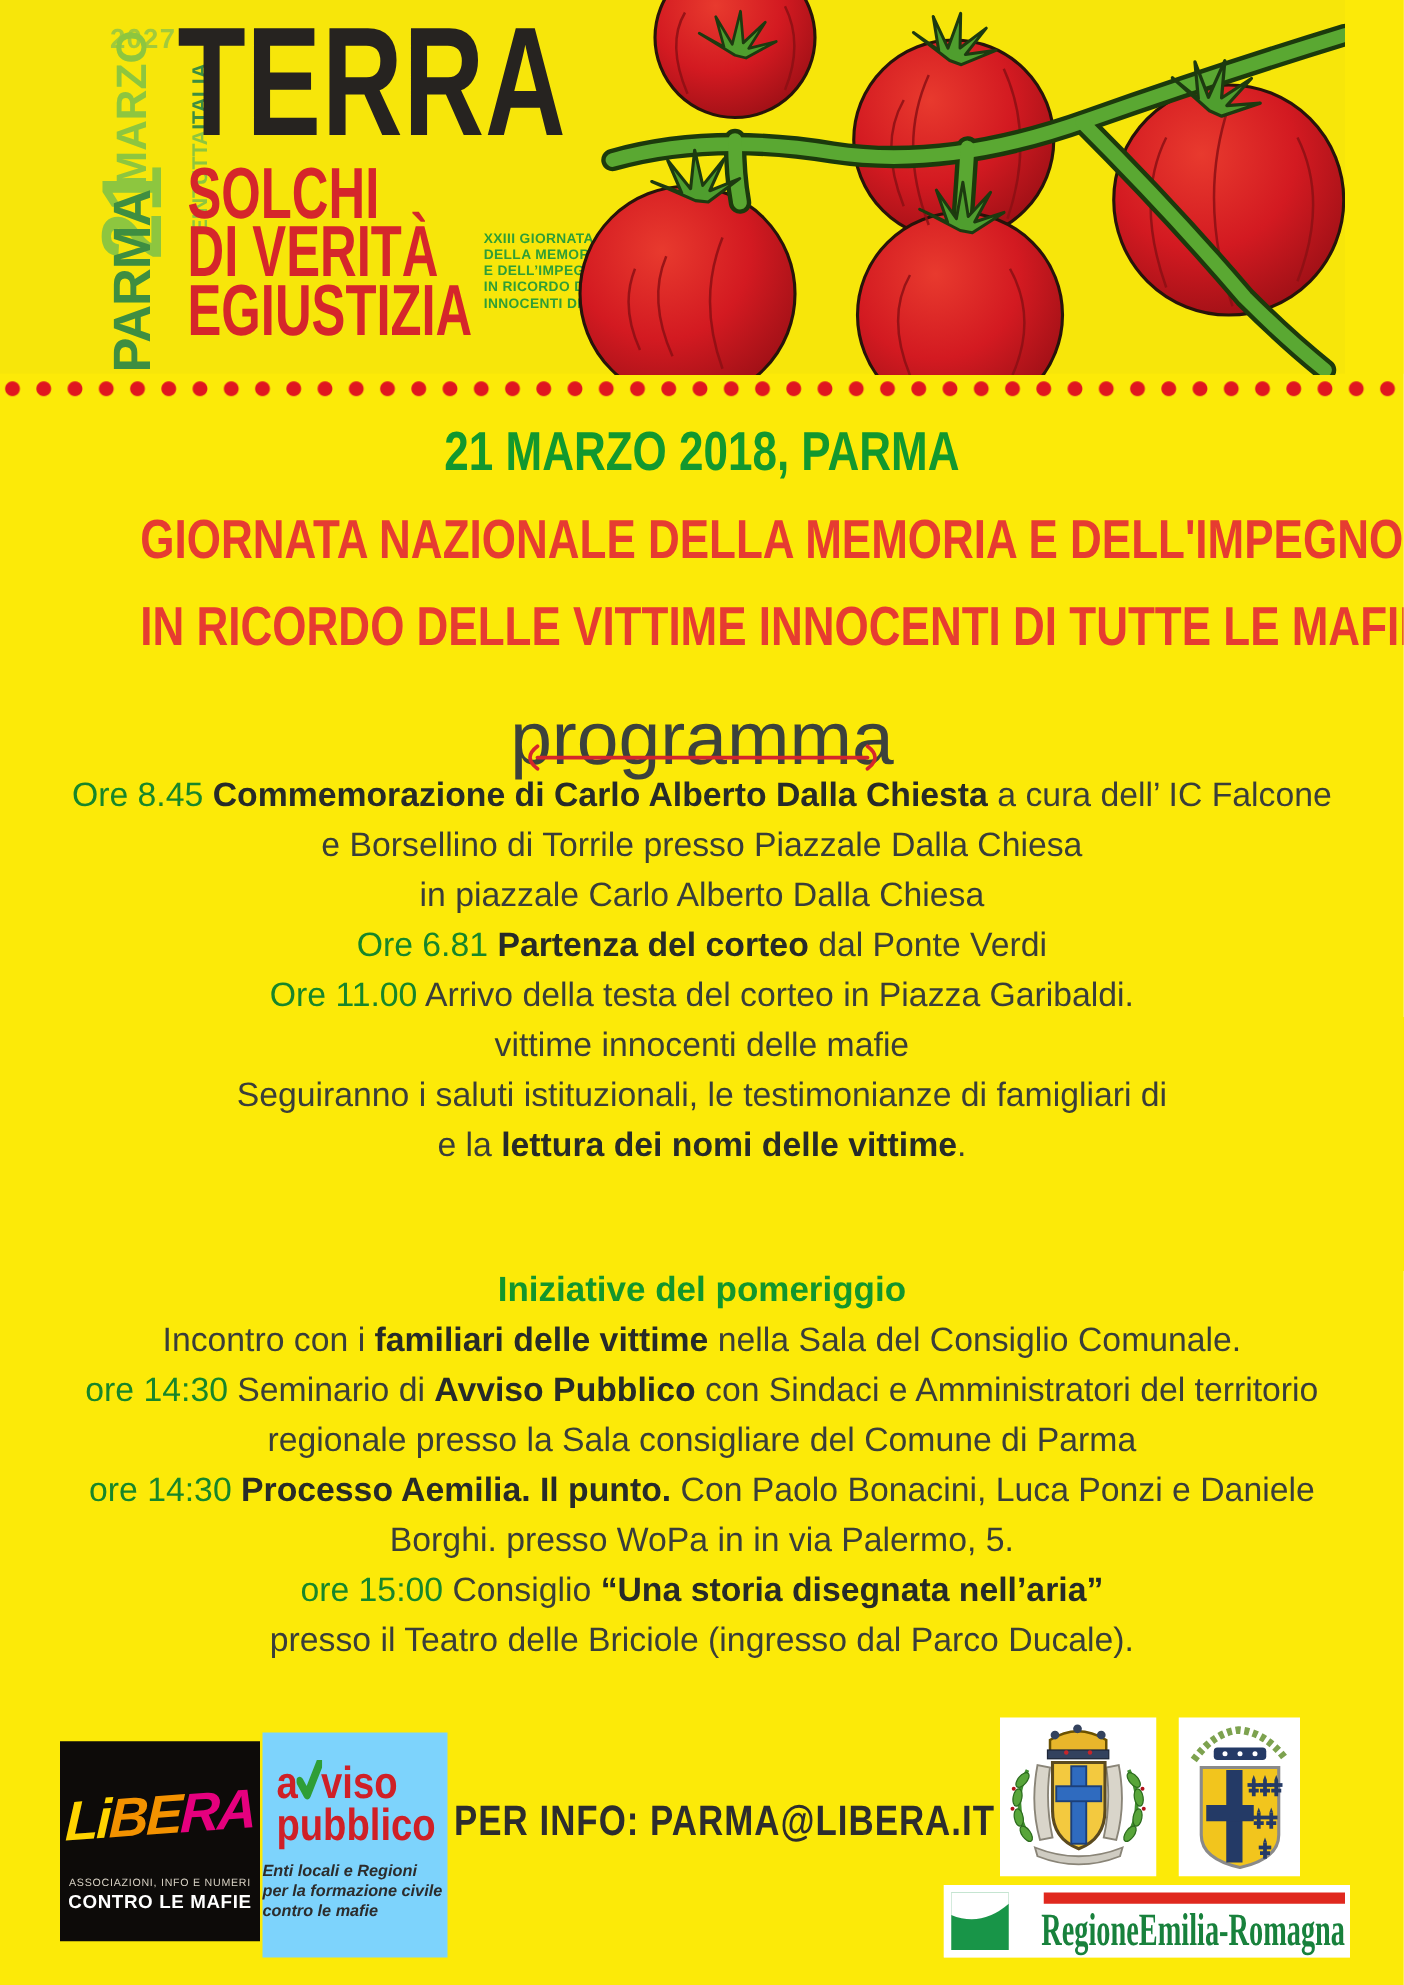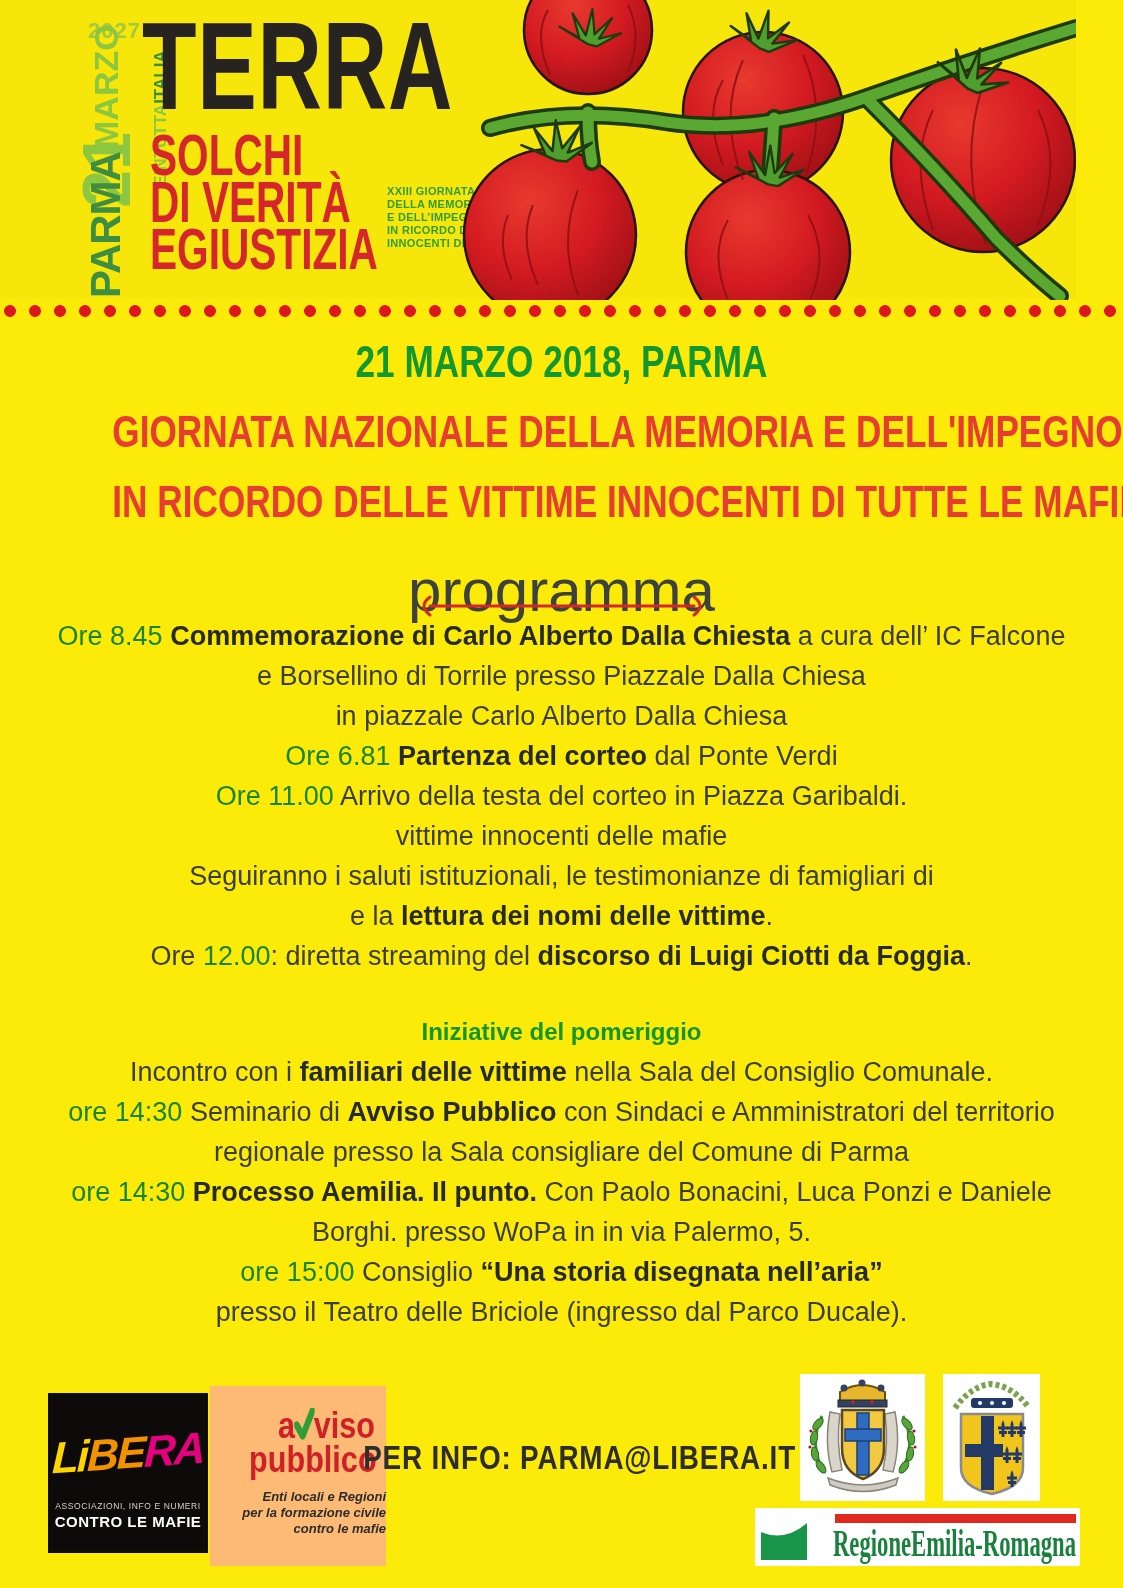--- a/index.html
+++ b/index.html
@@ -38,33 +38,33 @@
   .h-red2{top:480px;color:#e63c31;}
   .programma{top:556px;font-weight:400;font-size:60px;color:#3c423c;}
   .bracket{top:594px;left:50%;margin-left:-148px;}
 
   
   .plines{left:0;width:1123px;text-align:center;}
   .pline{font-size:27px;line-height:40px;white-space:nowrap;}
   .seg-time{color:#17862a;}
   .seg-bold{font-weight:700;color:#272b28;text-align:right;}
   .seg-reg{color:#3a3e3a;}
-  .aft-heading{top:1012px;font-weight:700;font-size:24px;line-height:40px;color:#12962c;}
+  .aft-heading{top:1012px;font-weight:700;font-size:28px;line-height:40px;color:#12962c;}
   #morning-lines{top:616px;}
   #afternoon-lines{top:1052px;}
 
   
   .libera{left:48px;top:1393px;width:160px;height:160px;background:#0d0b09;text-align:center;}
   .libera-name{margin-top:38px;font-weight:800;font-style:italic;font-size:44px;line-height:1;
                letter-spacing:-2px;transform:rotate(-4deg) skewX(-6deg);}
   .libera-li{color:#ffd400;} .libera-be{color:#f39200;} .libera-ra{color:#e5007e;}
   .libera-small{margin-top:26px;font-size:8.5px;letter-spacing:.6px;color:#d8d2c4;}
   .libera-bold{margin-top:2px;font-weight:700;font-size:15px;letter-spacing:.5px;color:#ffffff;}
 
-  .avviso{left:210px;top:1386px;width:148px;height:180px;background:#fdba74;text-align:right;padding-left:28px;}
+  .avviso{left:210px;top:1386px;width:148px;height:180px;background:#7dd3fc;text-align:left;}
   .avviso-w1{margin-top:22px;font-weight:800;font-size:36px;line-height:30px;color:#cf2027;
              transform:scaleX(.85);transform-origin:center;}
   .avviso-w2{font-weight:800;font-size:36px;line-height:38px;color:#cf2027;transform:scaleX(.85);transform-origin:center;}
   .avviso-check{display:inline-block;vertical-align:-2px;margin:0 -1px;}
   .avviso-tag{margin-top:10px;font-weight:700;font-style:italic;font-size:13px;line-height:16px;color:#2c2c2c;}
 
   .perinfo{left:320px;top:1438px;width:480px;text-align:center;font-weight:700;font-size:34px;
            color:#2d2d2d;letter-spacing:1px;transform:scaleX(.82);transform-origin:center;white-space:nowrap;}
 
   .crest{background:#ffffff;}
@@ -178,21 +178,20 @@
 
   <div id="morning-lines" class="abs plines">
       <div class="pline"><span class="seg-time">Ore 8.45</span><span class="seg-reg">  </span><span class="seg-bold">Commemorazione di Carlo Alberto Dalla Chiesta</span><span class="seg-reg"> a cura dell’ IC Falcone</span></div>
       <div class="pline"><span class="seg-reg">e Borsellino di Torrile presso Piazzale Dalla Chiesa</span></div>
       <div class="pline"><span class="seg-reg">in piazzale Carlo Alberto Dalla Chiesa</span></div>
       <div class="pline"><span class="seg-time">Ore 6.81 </span><span class="seg-bold">Partenza del corteo</span><span class="seg-reg"> dal Ponte Verdi</span></div>
       <div class="pline"><span class="seg-time">Ore 11.00 </span><span class="seg-reg">Arrivo della testa del corteo in Piazza Garibaldi.</span></div>
       <div class="pline"><span class="seg-reg">vittime innocenti delle mafie</span></div>
       <div class="pline"><span class="seg-reg">Seguiranno i saluti istituzionali, le testimonianze di famigliari di</span></div>
       <div class="pline"><span class="seg-reg">e la </span><span class="seg-bold">lettura dei nomi delle vittime</span><span class="seg-reg">.</span></div>
-      <div class="pline"><span class="seg-reg">Ore </span><span class="seg-time">12.00</span><span class="seg-reg">: diretta streaming del </span><span class="seg-bold">discorso di Luigi Ciotti da Foggia</span><span class="seg-reg">.</span></div>
     </div>
   <div class="abs center aft-heading">Iniziative del pomeriggio</div>
   <div id="afternoon-lines" class="abs plines">
       <div class="pline"><span class="seg-reg">Incontro con i </span><span class="seg-bold">familiari delle vittime</span><span class="seg-reg"> nella Sala del Consiglio Comunale.</span></div>
       <div class="pline"><span class="seg-time">ore 14:30 </span><span class="seg-reg">Seminario di </span><span class="seg-bold">Avviso Pubblico</span><span class="seg-reg"> con Sindaci e Amministratori del territorio</span></div>
       <div class="pline"><span class="seg-reg">regionale presso la Sala consigliare del Comune di Parma</span></div>
       <div class="pline"><span class="seg-time">ore 14:30 </span><span class="seg-bold">Processo Aemilia. Il punto.</span><span class="seg-reg"> Con Paolo Bonacini, Luca  Ponzi e Daniele</span></div>
       <div class="pline"><span class="seg-reg">Borghi. presso WoPa in  in via Palermo, 5.</span></div>
       <div class="pline"><span class="seg-time">ore 15:00 </span><span class="seg-reg">Consiglio </span><span class="seg-bold">“Una storia disegnata nell’aria”</span></div>
       <div class="pline"><span class="seg-reg">presso il Teatro delle Briciole (ingresso dal Parco Ducale).</span></div>

